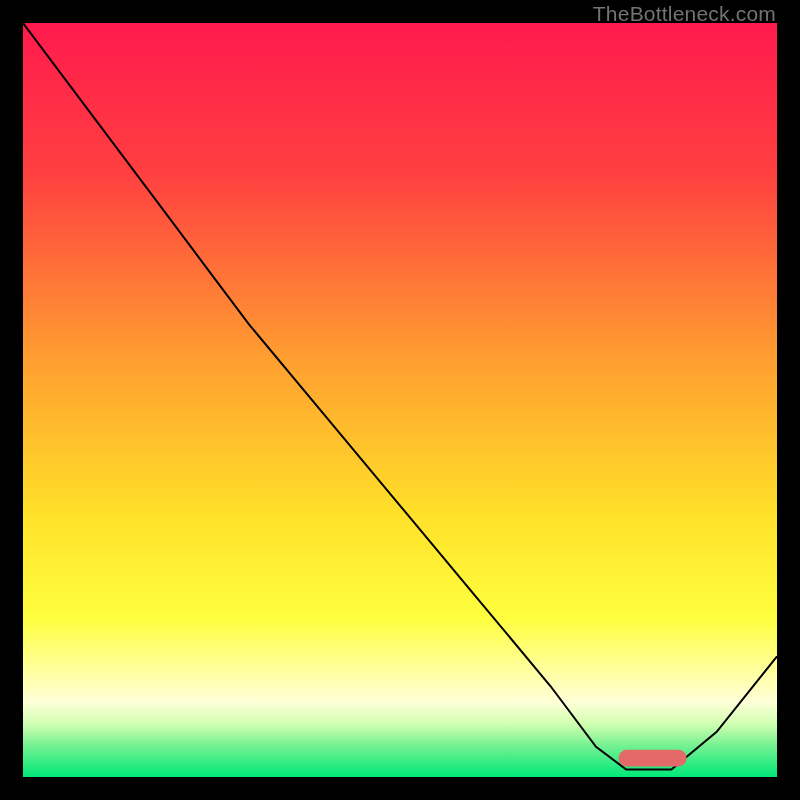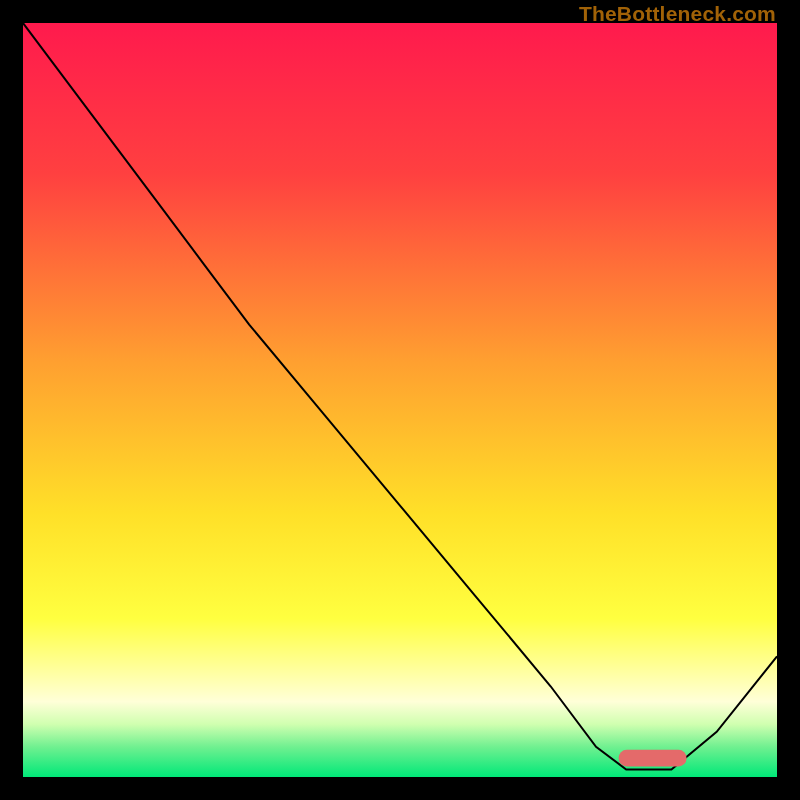--- a/index.html
+++ b/index.html
@@ -23,23 +23,23 @@
     position: absolute;
     left: 0;
     top: 0;
     width: 754px;
     height: 754px;
   }
   .watermark {
     position: absolute;
     top: 2px;
     right: 24px;
-    color: #a16207;
+    color: #737373;
     font-size: 21px;
-    font-weight: 700;
+    font-weight: 400;
     letter-spacing: 0.2px;
   }
 </style>
 </head>
 <body>
 
 <div class="frame">
   <svg class="plot-area" viewBox="0 0 754 754">
     <defs>
       <linearGradient id="bg-grad" x1="0" y1="0" x2="0" y2="1">

